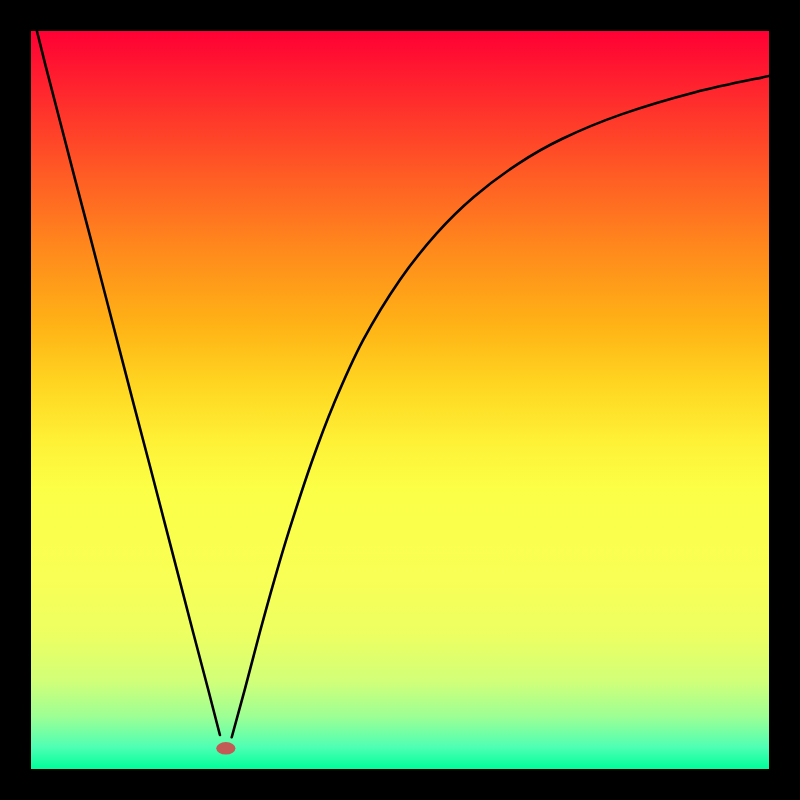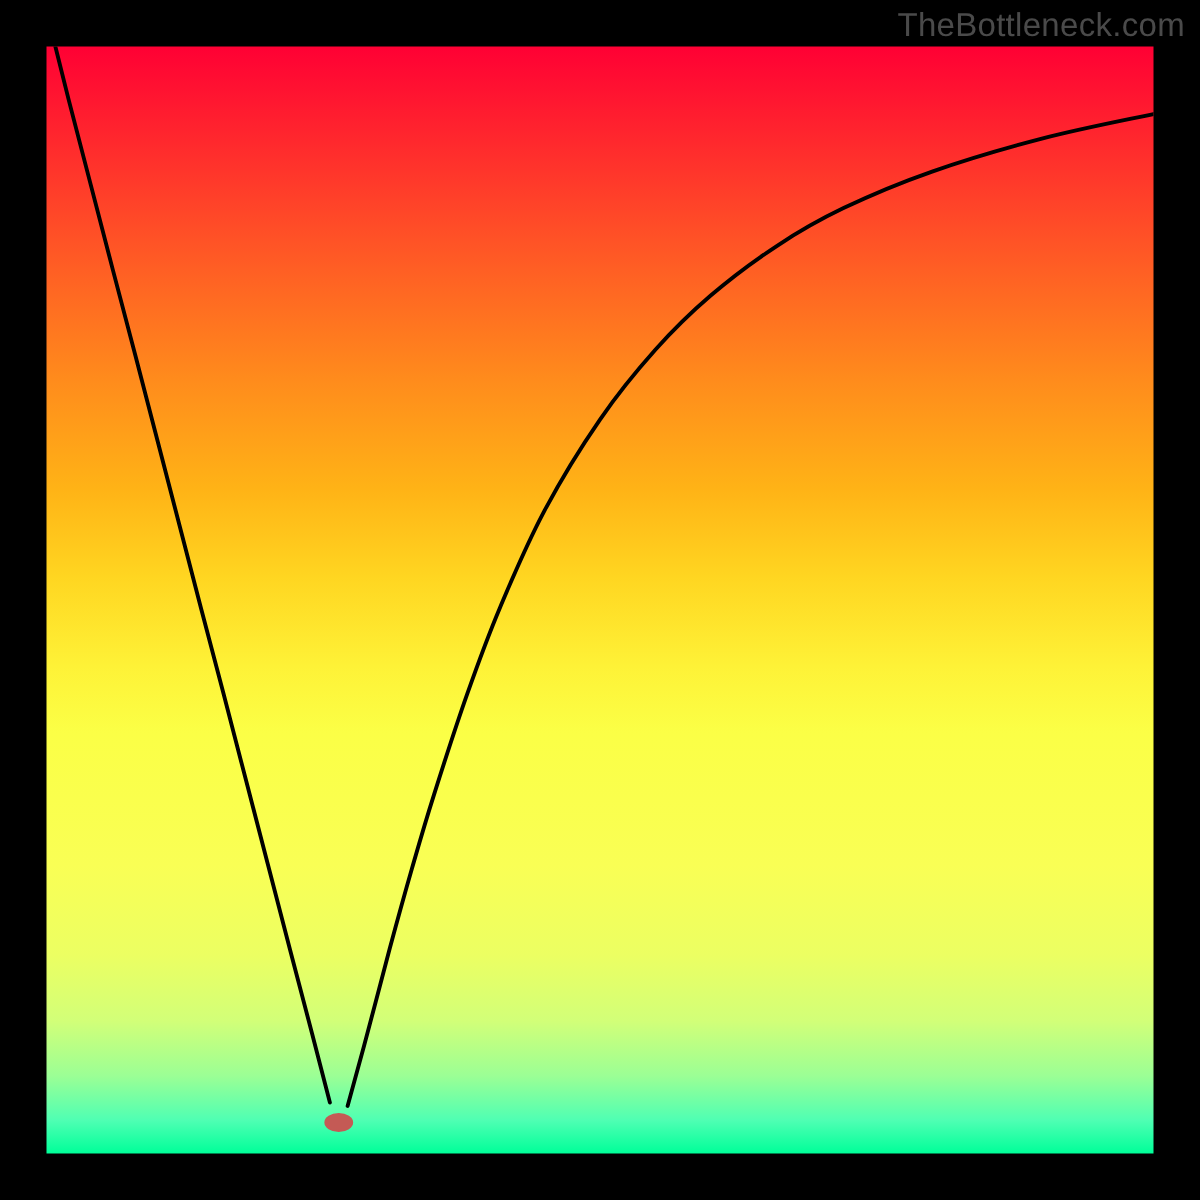--- a/index.html
+++ b/index.html
@@ -63,14 +63,13 @@
 
 <div class="stage">
   <div class="plot-area"></div>
 
   <svg class="overlay-svg" viewBox="0 0 100 100" preserveAspectRatio="none">
     <path id="left-path" fill="none" stroke="#000" stroke-width="0.35" stroke-linejoin="round" stroke-linecap="round" d="M0.8 0 L2 4.799999999999997 L4 12.5 L6 20.200000000000003 L8 27.799999999999997 L10 35.5 L12 43.2 L14 50.9 L16 58.5 L18 66.2 L20 73.9 L22 81.6 L24 89.2 L25.6 95.4"></path>
     <path id="right-path" fill="none" stroke="#000" stroke-width="0.35" stroke-linejoin="round" stroke-linecap="round" d="M 27.2 95.7 C 27.524 94.512, 28.316 91.65599999999999, 29 89.1 C 29.684 86.544, 30.28 84.164, 31 81.5 C 31.72 78.836, 32.28 76.80199999999999, 33 74.3 C 33.72 71.798, 34.1 70.44399999999999, 35 67.6 C 35.9 64.756, 36.92 61.56, 38 58.5 C 39.08 55.44, 39.74 53.588, 41 50.6 C 42.26 47.612, 43.38 44.942, 45 41.9 C 46.62 38.858, 48.2 36.31, 50 33.7 C 51.8 31.090000000000003, 53.2 29.416000000000007, 55 27.400000000000006 C 56.8 25.384000000000004, 58.02 24.192, 60 22.5 C 61.98 20.808, 63.84 19.422, 66 18 C 68.16 16.578, 69.48 15.805999999999994, 72 14.599999999999994 C 74.52 13.393999999999995, 76.76 12.433999999999997, 80 11.299999999999997 C 83.24 10.165999999999997, 86.4 9.235999999999997, 90 8.299999999999997 C 93.6 7.363999999999996, 98.2 6.495999999999995, 100 6.099999999999994"></path>
     <ellipse id="marker" cx="26.4" cy="97.2" rx="1.3" ry="0.85" fill="#c45a55"></ellipse>
   </svg>
 
-  <div class="watermark">TheBottleneck.com</div>
 </div>
 
 </body></html>

